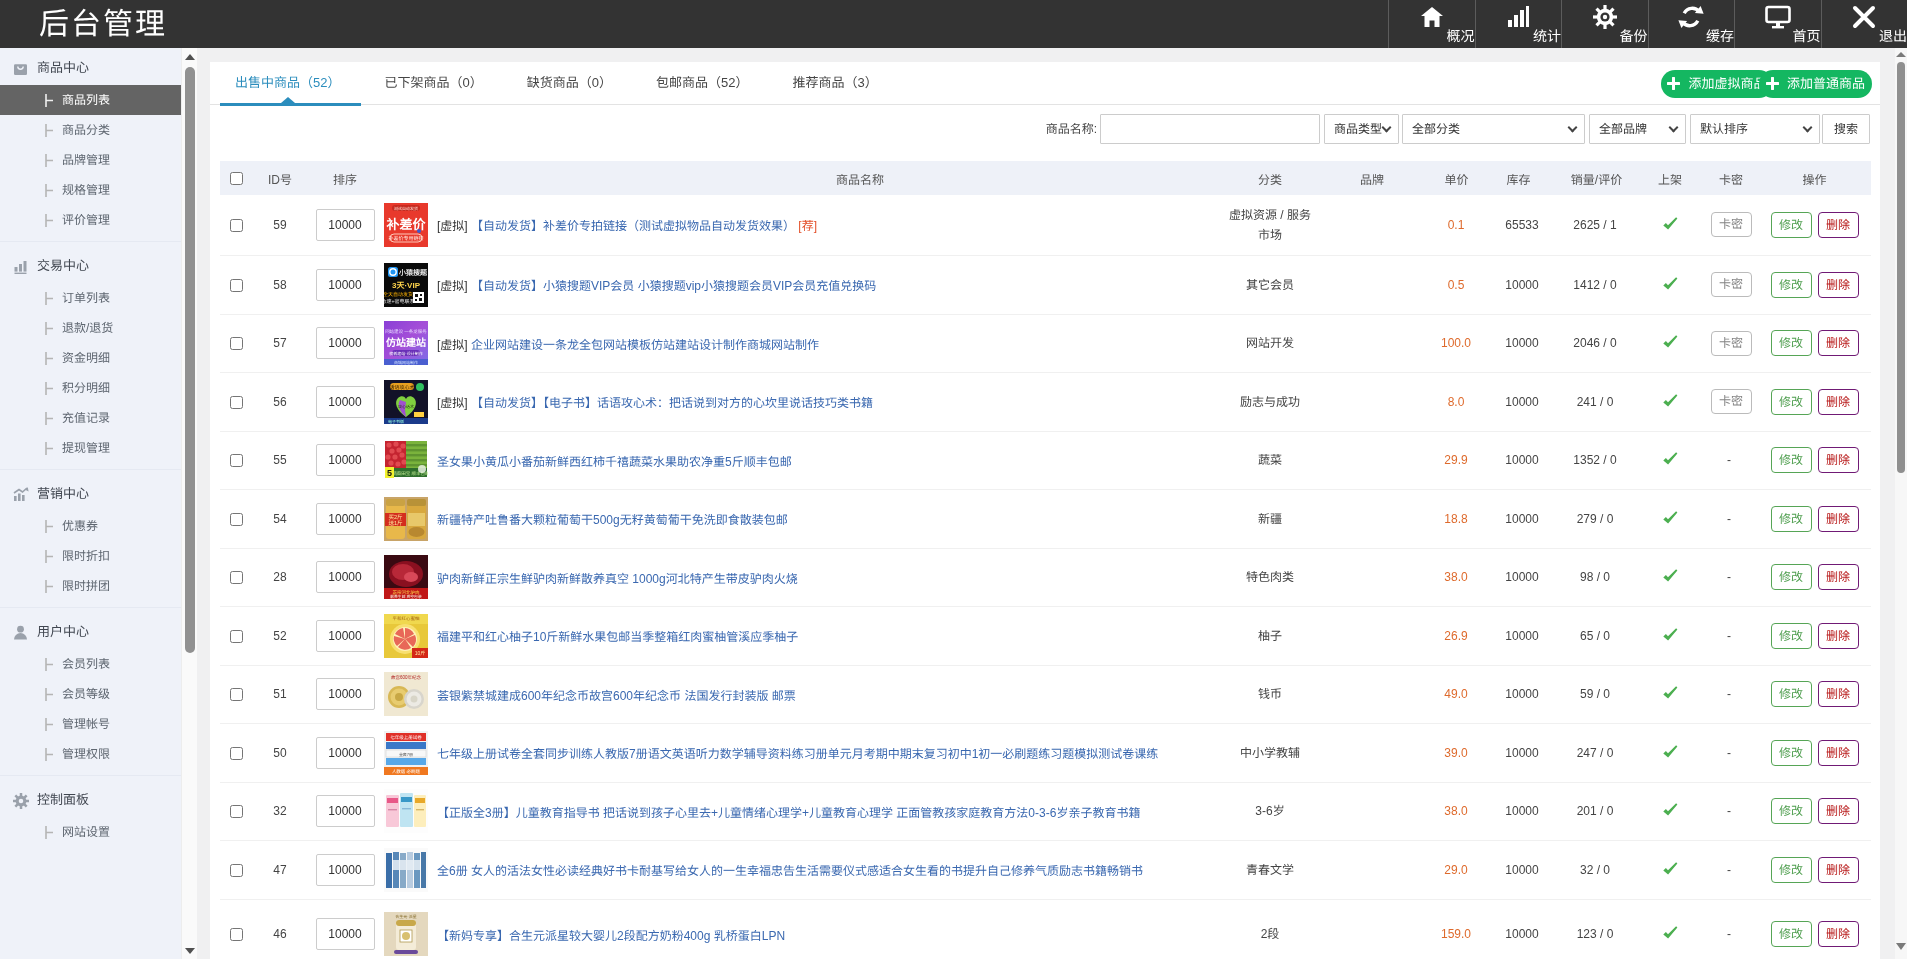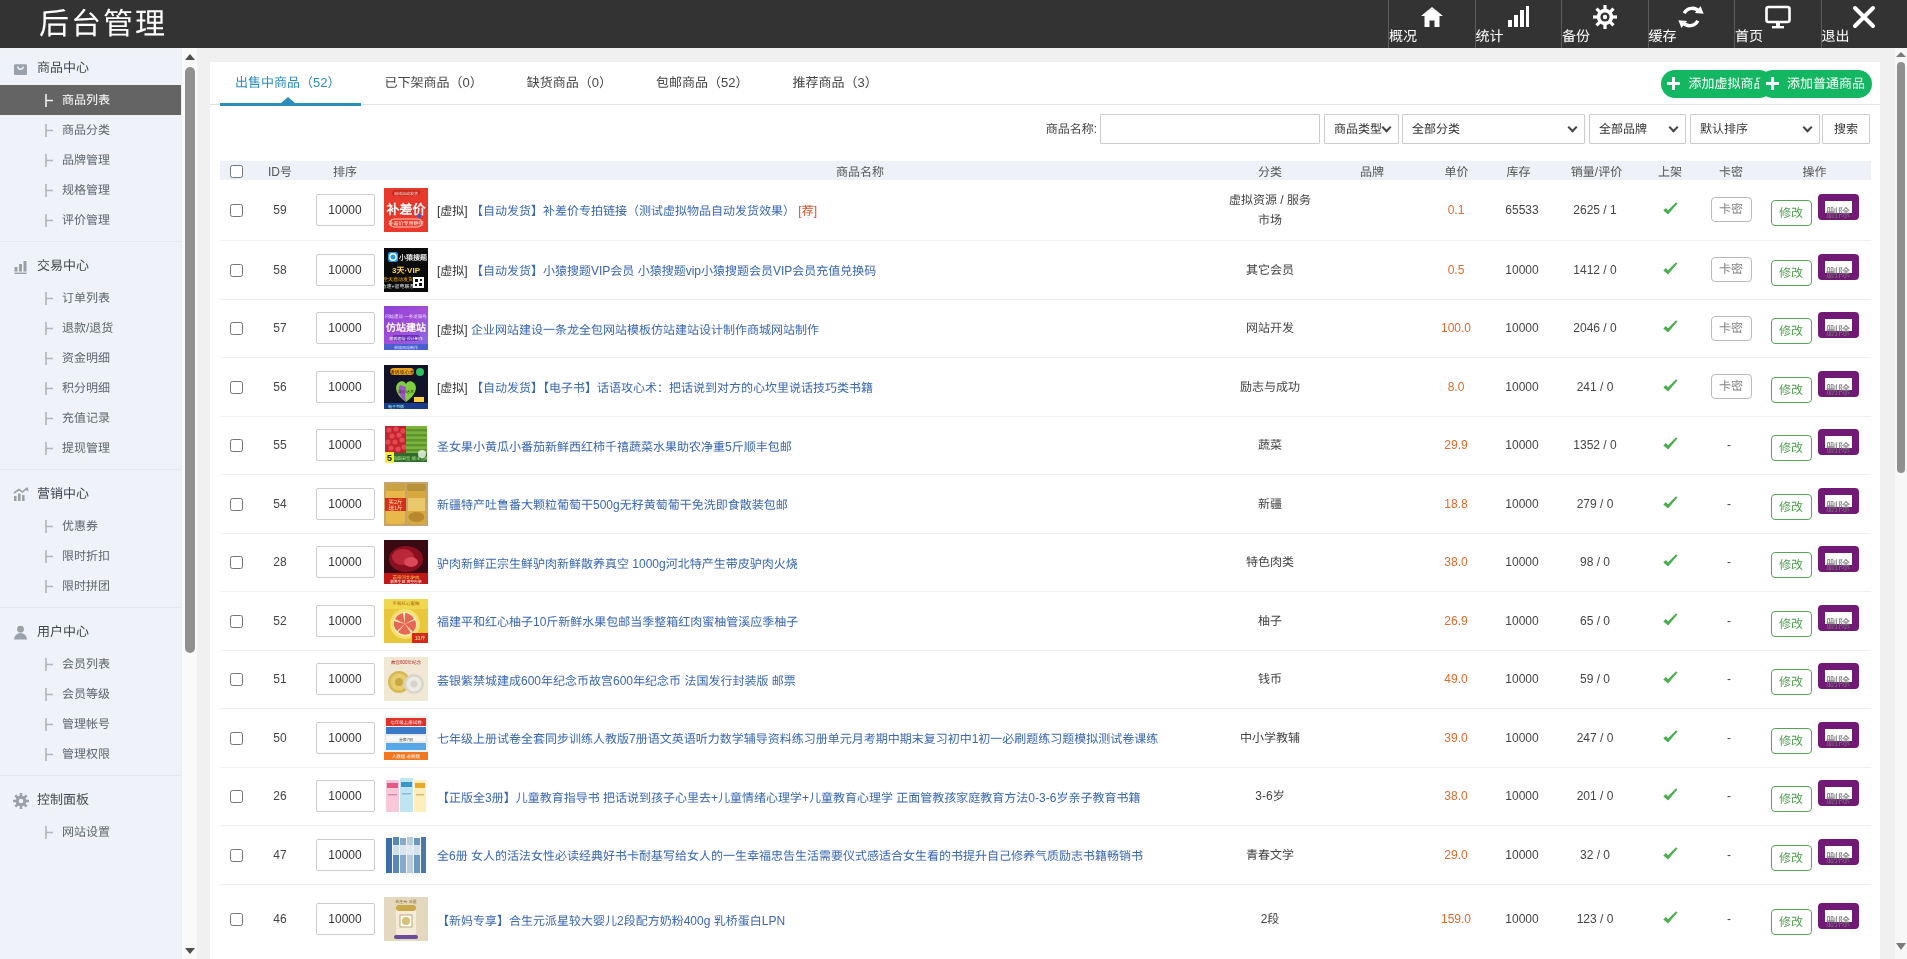--- a/index.html
+++ b/index.html
@@ -3,21 +3,21 @@
 <meta charset="utf-8">
 <title>后台管理</title>
 <style>
 * { margin:0; padding:0; box-sizing:border-box; }
 html,body { width:1907px; height:959px; overflow:hidden; }
 body { font-family:"Liberation Sans",sans-serif; background:#f0f0f1; font-size:12px; color:#444; }
 
 .topbar { position:absolute; left:0; top:0; width:1907px; height:48px; background:#333; z-index:30; }
 .logo { position:absolute; left:39px; top:7px; font-size:30px; font-weight:300; color:#fff; letter-spacing:2px; line-height:34px; }
 .topmenu { position:absolute; right:0; top:0; height:48px; display:flex; }
-.tm { width:86.5px; height:48px; border-left:1px solid #5c5c5c; color:#fff; text-align:left; position:relative; }
+.tm { width:86.5px; height:48px; border-left:1px solid #5c5c5c; color:#fff; text-align:right; position:relative; }
 .tm svg { position:absolute; top:5px; left:50%; transform:translateX(-50%); }
 .tm span { position:absolute; bottom:3px; left:0; width:100%; font-size:14px; color:#fff; }
 
 .side { position:absolute; left:0; top:48px; width:181px; height:911px; background:#eff2f9; z-index:10; }
 .sec { border-top:1px solid #e5e9f2; padding:7px 0 6px 0; }
 .sec.first { border-top:none; padding-top:3px; }
 .shead { height:34px; line-height:34px; font-size:13px; color:#404650; position:relative; padding-left:37px; }
 .shead svg { position:absolute; left:13px; top:10px; }
 .sitem { height:30px; line-height:30px; font-size:12px; color:#5e6670; position:relative; padding-left:62px; }
 .sitem svg.tm2 { position:absolute; left:45px; top:9px; }
@@ -53,37 +53,37 @@
 .fin { left:890px; width:220px; }
 .fsel { line-height:28px; padding-left:9px; color:#333; }
 .fsel .chv { position:absolute; right:8px; top:9px; width:7px; height:7px; border-right:2px solid #444; border-bottom:2px solid #444; transform:rotate(45deg); }
 .fs1 { left:1114px; width:75px; }
 .fs2 { left:1192px; width:183px; }
 .fs3 { left:1379px; width:97px; }
 .fs4 { left:1480px; width:130px; }
 .fbtn { left:1612px; width:48px; text-align:center; line-height:28px; color:#333; }
 
 table.gd { position:absolute; left:10px; top:99px; width:1651px; border-collapse:collapse; table-layout:fixed; }
-table.gd th { height:19px; background:#eef1f8; font-weight:normal; font-size:12px; color:#555; text-align:center; }
+table.gd th { height:34px; background:#eef1f8; font-weight:normal; font-size:12px; color:#555; text-align:center; }
 table.gd td { text-align:center; font-size:12px; color:#444; border-bottom:1px solid #f0f0f0; padding:0; }
 table.gd tr.last td { border-bottom:none; }
 .cbx { display:inline-block; width:13px; height:13px; border:1px solid #757575; border-radius:2.5px; background:#fff; vertical-align:middle; }
 .sort { display:inline-block; width:59px; height:32px; line-height:30px; border:1px solid #ccc; border-radius:2px; background:#fff; color:#333; text-align:center; }
 td.name { text-align:left; }
 .ncell { display:flex; align-items:center; }
 .thumb { flex:0 0 44px; width:44px; height:44px; margin-left:2px; margin-right:9px; }
 .nm { white-space:nowrap; overflow:hidden; color:#3a68b0; }
 .nm b { font-weight:normal; color:#333; }
 .nm i { font-style:normal; color:#e4512b; }
 table.gd td.price { color:#de6a2c; padding-left:11px; }
 .cat { line-height:20px; }
 .kami { display:inline-block; margin-left:4px; width:41px; height:25px; line-height:23px; border:1px solid #bbb; border-radius:4px; color:#848484; background:#fff; }
 .opb { display:inline-block; width:41px; height:26px; line-height:24px; border-radius:4px; background:#fff; }
 .edit { border:1px solid #56a556; color:#4e9e4e; margin-right:6px; }
-.del { border:7px solid #701a75; color:#737373; }
+.del { border:1px solid #701a75; color:#b91c1c; }
 </style>
 </head>
 <body>
 <div class="topbar">
   <div class="logo">后台管理</div>
   <div class="topmenu">
       <div class="tm">
         <svg width="26" height="24" viewBox="0 0 26 24">
           <path d="M13 2 L2 11 H5.5 V22 H10.5 V15.5 H15.5 V22 H20.5 V11 H24 Z" fill="#fff"></path>
         </svg>
@@ -635,21 +635,21 @@
           <td>10000</td>
           <td>247 / 0</td>
           <td style="padding-left:8px"><svg width="15" height="13" viewBox="0 0 15 13">
               <path d="M0.3 8.6 L2.9 6.0 L5.0 8.2 L13.1 0.2 L14.4 1.6 L5.1 12.6 Z" fill="#4caf50"></path>
             </svg></td>
           <td>-</td>
           <td><span class="opb edit">修改</span><span class="opb del">删除</span></td>
         </tr>
 <tr style="height:58px">
           <td><span class="cbx"></span></td>
-          <td>26</td>
+          <td>32</td>
           <td><span class="sort">10000</span></td>
           <td class="name">
             <div class="ncell">
               <div class="thumb"><svg width="44" height="44" viewBox="0 0 44 44">
                   <rect width="44" height="44" fill="#fdfdfd"></rect>
                   <rect x="2" y="6" width="13" height="32" rx="1" fill="#f8c8d8"></rect>
                   <rect x="3" y="9" width="11" height="5" fill="#e85888"></rect>
                   <rect x="16" y="4" width="13" height="34" rx="1" fill="#bfe4f2"></rect>
                   <rect x="17" y="8" width="11" height="5" fill="#3898c8"></rect>
                   <rect x="30" y="6" width="12" height="32" rx="1" fill="#fdeebc"></rect>

